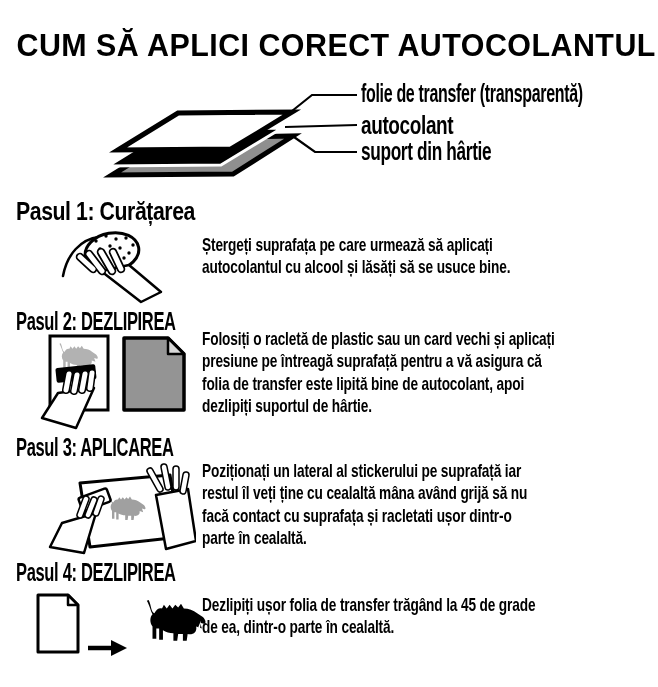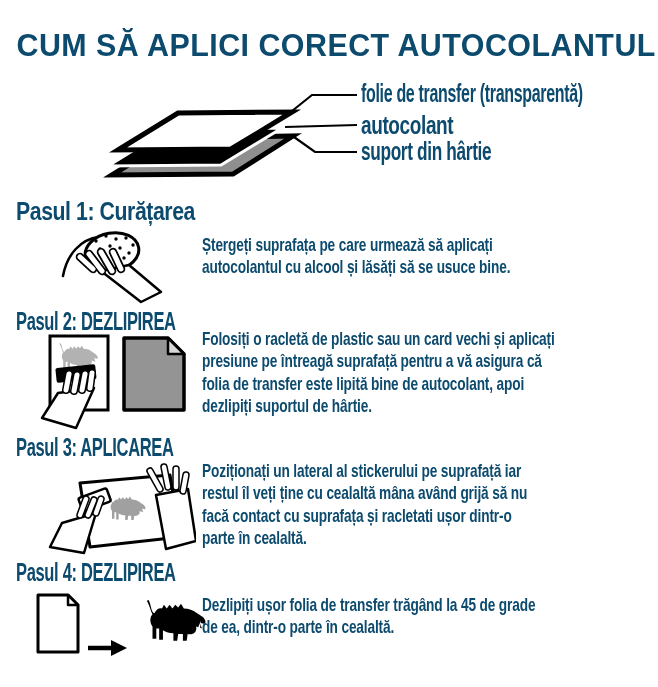--- a/index.html
+++ b/index.html
@@ -1,17 +1,17 @@
 <!DOCTYPE html>
 <html><head>
 <meta charset="utf-8">
 <style>
   html,body{margin:0;padding:0;background:#fff;}
   .page{position:relative;width:658px;height:687px;background:#fff;overflow:hidden;
-        font-family:"Liberation Sans",sans-serif;color:#0c4a6e;}
+        font-family:"Liberation Sans",sans-serif;color:#000000;}
   .title{position:absolute;top:27px;left:0;width:658px;text-align:center;
          font-size:32px;font-weight:bold;letter-spacing:.5px;line-height:36px;
          transform:scaleX(.95);transform-origin:50% 0;white-space:nowrap;margin:0;}
   .layersvg{position:absolute;left:90px;top:85px;}
   .lbl{position:absolute;left:361px;font-size:25px;font-weight:bold;line-height:26px;
        letter-spacing:-.5px;white-space:nowrap;transform-origin:0 0;}
   .lbl1{top:80px;transform:scaleX(.64);}
   .lbl2{top:112px;transform:scaleX(.76);}
   .lbl3{top:138px;transform:scaleX(.69);}
   .hd{position:absolute;left:16px;font-size:25px;font-weight:bold;line-height:25px;

